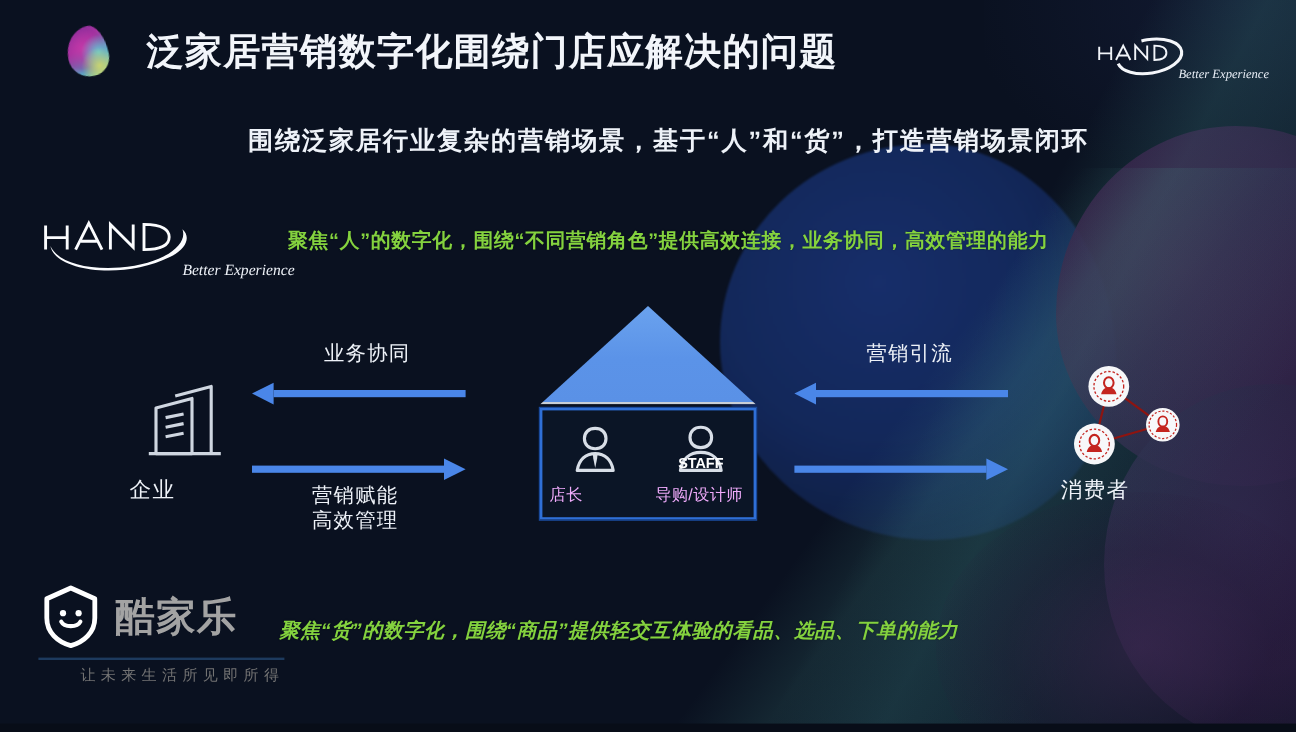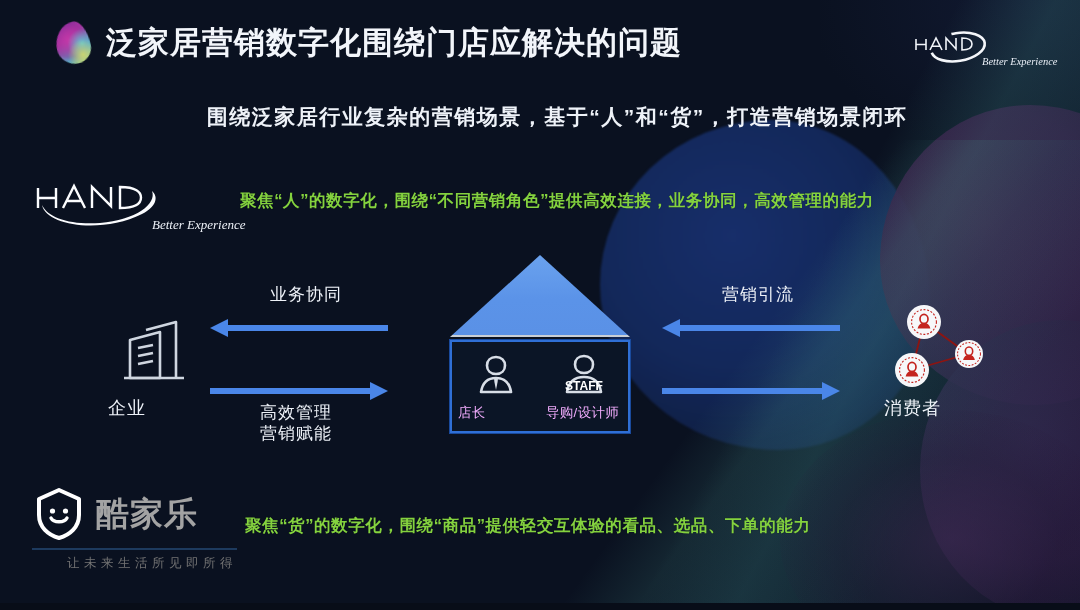--- a/index.html
+++ b/index.html
@@ -68,21 +68,21 @@
     background: radial-gradient(ellipse at 80% 0%, rgba(30,40,80,.35) 0%, rgba(14,20,42,0) 75%);
   }
   .bottom-strip {
     position: absolute; left: 0; bottom: 0; width: 100%; height: 7px;
     background: #080d18;
   }
 
   
   .title-row {
     position: absolute; left: 56px; top: 22px;
-    display: flex; align-items: center; gap: 16px;
+    display: flex; align-items: center; gap: 32px;
   }
   .leaf-mark {
     width: 34px; height: 42px;
     background:
       radial-gradient(circle at 72% 82%, rgba(205,214,110,.95) 0%, rgba(205,214,110,0) 36%),
       radial-gradient(circle at 76% 56%, rgba(96,205,214,.95) 0%, rgba(96,205,214,0) 42%),
       radial-gradient(circle at 40% 42%, rgba(196,56,168,.98) 0%, rgba(140,40,150,.5) 52%, rgba(90,30,120,0) 78%),
       linear-gradient(150deg, #7a2f9c 0%, #b93aa8 35%, #4fc3cf 70%, #cdd66e 100%);
     border-radius: 62% 38% 46% 54% / 58% 62% 38% 42%;
     transform: rotate(-12deg);
@@ -105,21 +105,21 @@
   }
 
   
   .green-line {
     position: absolute;
     font-size: 16.5px; font-weight: 700; color: #84d23f;
     letter-spacing: .6px; white-space: nowrap;
     text-shadow: 0 0 1px rgba(0,0,0,.5);
   }
   .green-top   { left: 240px; top: 190px; }
-  .green-bottom{ left: 245px; top: 515px; }
+  .green-bottom{ left: 233px; top: 515px; font-style: italic; }
 
   
   .logo-hand-left { position: absolute; left: 28px; top: 178px; width: 200px; height: 64px; }
 
   
   .logo-kujiale { position: absolute; left: 32px; top: 487px; width: 205px; }
   .kj-row { display: flex; align-items: center; gap: 10px; }
   .kj-shield { width: 54px; height: 54px; }
   .kj-word { font-size: 33px; font-weight: 700; color: #a3a3a3; letter-spacing: 1px; }
   .kj-rule { margin: 7px 0 5px; height: 2px; background: #1d3a5e; width: 100%; }
@@ -242,22 +242,22 @@
     <div class="arrow-wrap" style="left:228px; top:75px; width:160px;">
       <div class="arrow-line" style="left:0; width:160px;"></div>
       <div class="arrow-head left"></div>
     </div>
 
     <div class="arrow-wrap" style="left:210px; top:138px; width:160px;">
       <div class="arrow-line" style="left:0; width:160px;"></div>
       <div class="arrow-head right"></div>
     </div>
     <div class="arrow-label" style="left:186px; top:152px; width:220px;">
+      <div>营销赋能</div>
       <div>高效管理</div>
-      <div>营销赋能</div>
     </div>
 
     <div class="house">
       <div class="roof"></div>
       <div class="house-body">
 
         <div class="role">
           <div class="role-icon">
             <svg width="46" height="46" viewBox="0 0 46 46">
               <g fill="none" stroke="#d8dee7" stroke-width="2.6" stroke-linejoin="round">

